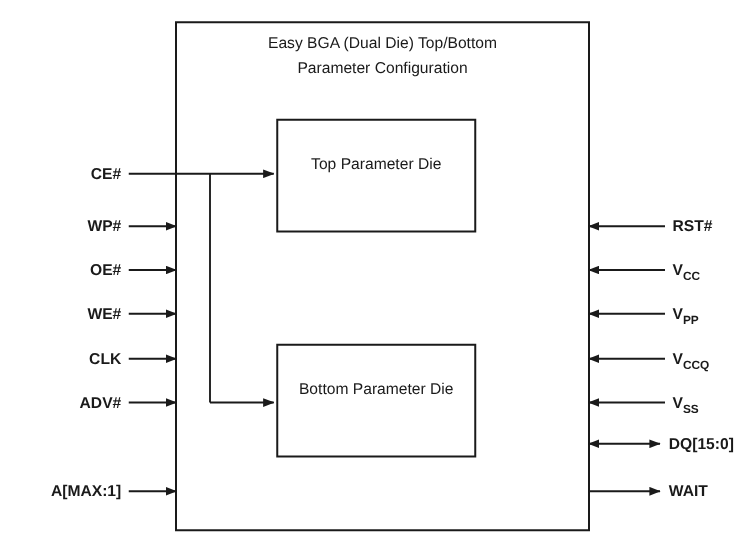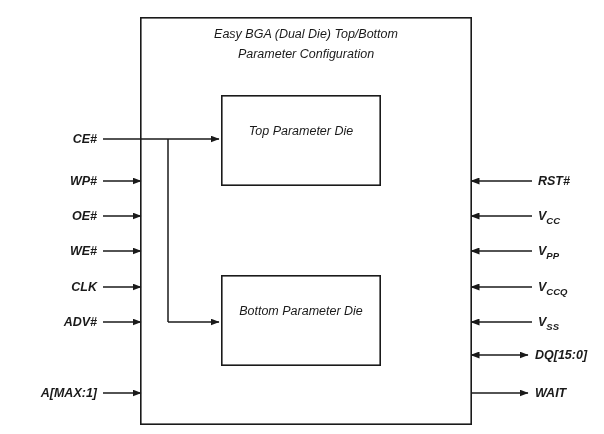--- a/index.html
+++ b/index.html
@@ -11,21 +11,20 @@
     width: 604px;
     height: 434px;
     font-family: "Liberation Sans", sans-serif;
     overflow: hidden;
   }
   #diagram-root {
     position: relative;
     width: 604px;
     height: 304px;
     background: #ffffff;
-    font-style: italic;
   }
   svg#block-diagram {
     display: block;
     width: 604px;
     height: 434px;
   }
   .box-outline {
     fill: #ffffff;
     stroke: #1a1a1a;
     stroke-width: 1.6;

